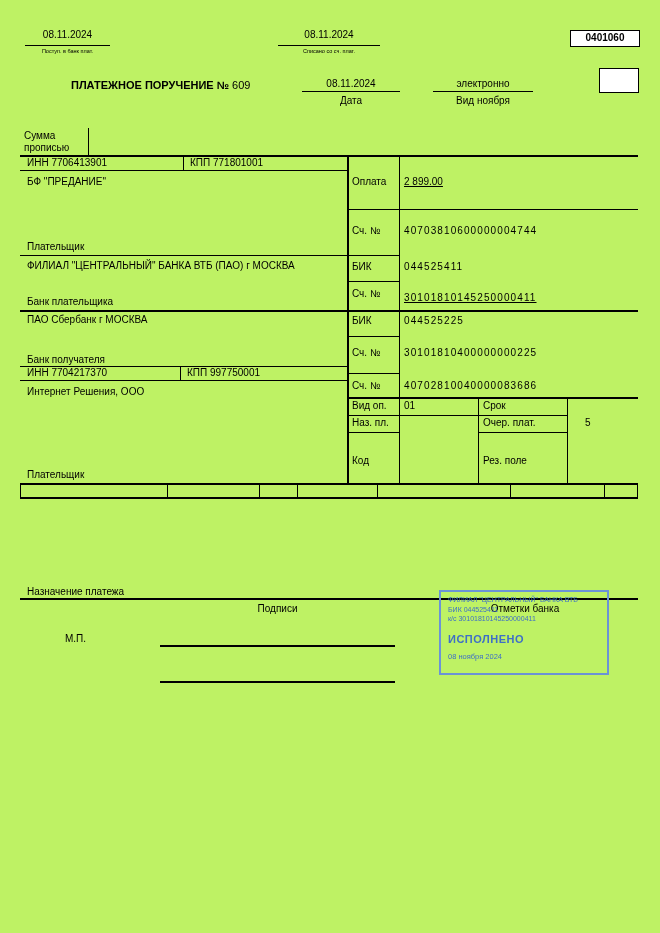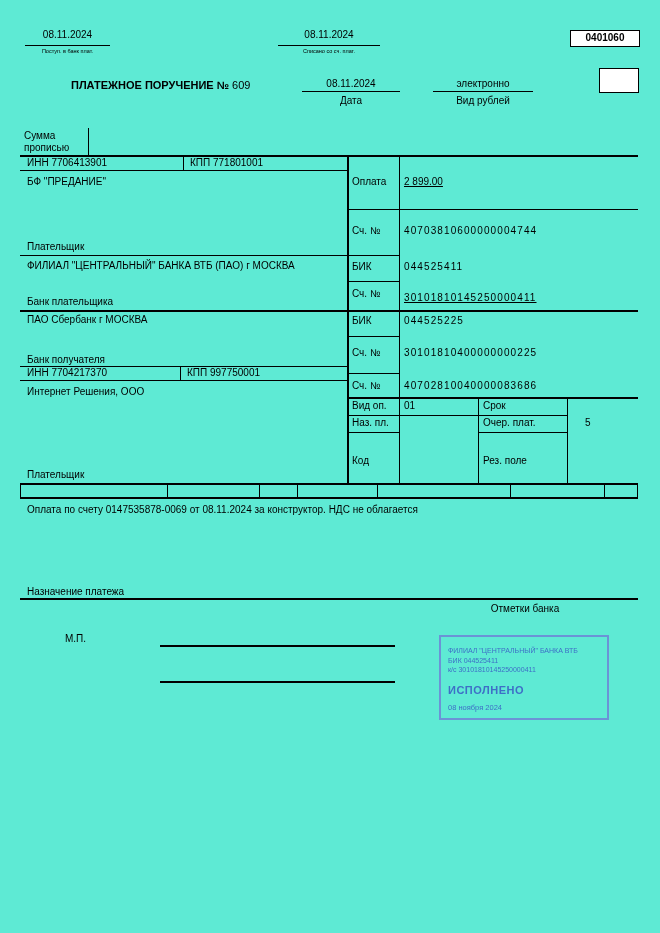--- a/index.html
+++ b/index.html
@@ -1,30 +1,30 @@
 <!DOCTYPE html>
 <html><head>
 <meta charset="utf-8">
 <style>
   html,body{margin:0;padding:0;background:#fff;}
-  .page{position:relative;width:660px;height:933px;background:#5eead4;
+  .page{position:relative;width:660px;height:933px;background:#bef264;
         font-family:"Liberation Sans","DejaVu Sans",sans-serif;color:#000;overflow:hidden;}
   .t{position:absolute;white-space:nowrap;font-size:10px;line-height:12px;color:#000;}
   .c{text-align:center;}
   .b{font-weight:bold;}
   .tiny{font-size:5.5px;line-height:7px;}
   .num{letter-spacing:1.1px;}
   .hl{position:absolute;background:#000;height:1px;}
   .hl2{position:absolute;background:#000;height:2px;}
   .vl{position:absolute;background:#000;width:1px;}
   .vl15{position:absolute;background:#000;width:1.5px;}
   .box{position:absolute;border:1.5px solid #000;background:#fff;}
   .wrap{white-space:normal;}
-  .stamp{position:absolute;left:439px;top:635px;width:170px;height:85px;border:2px solid #6b93d6;
-         box-sizing:border-box;padding:9px 7px;color:#3e6fc7;}
+  .stamp{position:absolute;left:439px;top:590px;width:170px;height:85px;border:2px solid #6b93d6;
+         box-sizing:border-box;padding:3px 7px;color:#3e6fc7;}
   .stamp .s1{font-size:7px;line-height:9.5px;white-space:nowrap;}
   .stamp .st{font-size:11px;font-weight:bold;margin-top:9px;letter-spacing:.5px;}
   .stamp .sd{font-size:7.5px;margin-top:7px;}
 </style>
 </head>
 <body>
 
 <div class="page">
 
   <div class="t c" style="left:25px;top:29px;width:85px;">08.11.2024</div>
@@ -43,21 +43,21 @@
     <span class="b">ПЛАТЕЖНОЕ ПОРУЧЕНИЕ №</span>
     <span>609</span>
   </div>
 
   <div class="t c" style="left:302px;top:78px;width:98px;">08.11.2024</div>
   <div class="hl" style="left:302px;top:91px;width:98px;"></div>
   <div class="t c" style="left:302px;top:95px;width:98px;">Дата</div>
 
   <div class="t c" style="left:433px;top:78px;width:100px;">электронно</div>
   <div class="hl" style="left:433px;top:91px;width:100px;"></div>
-  <div class="t c" style="left:433px;top:95px;width:100px;">Вид рублей</div>
+  <div class="t c" style="left:433px;top:95px;width:100px;">Вид ноября</div>
 
   <div class="box" style="left:599px;top:68px;width:38px;height:23px;"></div>
 
   <div class="t wrap" style="left:24px;top:130px;width:58px;line-height:11.5px;">Сумма прописью</div>
   <div class="vl" style="left:88px;top:128px;height:27px;"></div>
   <div class="hl2" style="left:20px;top:155px;width:618px;"></div>
 
   <div class="vl15" style="left:347px;top:155px;height:329px;"></div>
   <div class="vl" style="left:399px;top:155px;height:329px;"></div>
 
@@ -125,24 +125,24 @@
   <div class="vl" style="left:20px;top:483px;height:15px;"></div>
   <div class="vl" style="left:167px;top:483px;height:15px;"></div>
   <div class="vl" style="left:259px;top:483px;height:15px;"></div>
   <div class="vl" style="left:297px;top:483px;height:15px;"></div>
   <div class="vl" style="left:377px;top:483px;height:15px;"></div>
   <div class="vl" style="left:510px;top:483px;height:15px;"></div>
   <div class="vl" style="left:604px;top:483px;height:15px;"></div>
   <div class="vl" style="left:637px;top:483px;height:15px;"></div>
   <div class="hl2" style="left:20px;top:497px;width:618px;"></div>
 
-  <div class="t" style="left:27px;top:504px;">Оплата по счету 0147535878-0069 от 08.11.2024 за конструктор. НДС не облагается</div>
   <div class="t" style="left:27px;top:586px;">Назначение платежа</div>
   <div class="hl2" style="left:20px;top:598px;width:618px;"></div>
 
+  <div class="t c" style="left:160px;top:603px;width:235px;">Подписи</div>
   <div class="t c" style="left:440px;top:603px;width:170px;">Отметки банка</div>
   <div class="t" style="left:65px;top:633px;">М.П.</div>
   <div class="hl" style="left:160px;top:645px;width:235px;height:1.5px;"></div>
   <div class="hl" style="left:160px;top:681px;width:235px;height:1.5px;"></div>
 
   <div class="stamp" style="border-color: rgb(107, 147, 214); color: rgb(62, 111, 199);">
     <div class="s1">ФИЛИАЛ "ЦЕНТРАЛЬНЫЙ" БАНКА ВТБ</div>
     <div class="s1">БИК 044525411</div>
     <div class="s1">к/с 30101810145250000411</div>
     <div class="st">ИСПОЛНЕНО</div>

